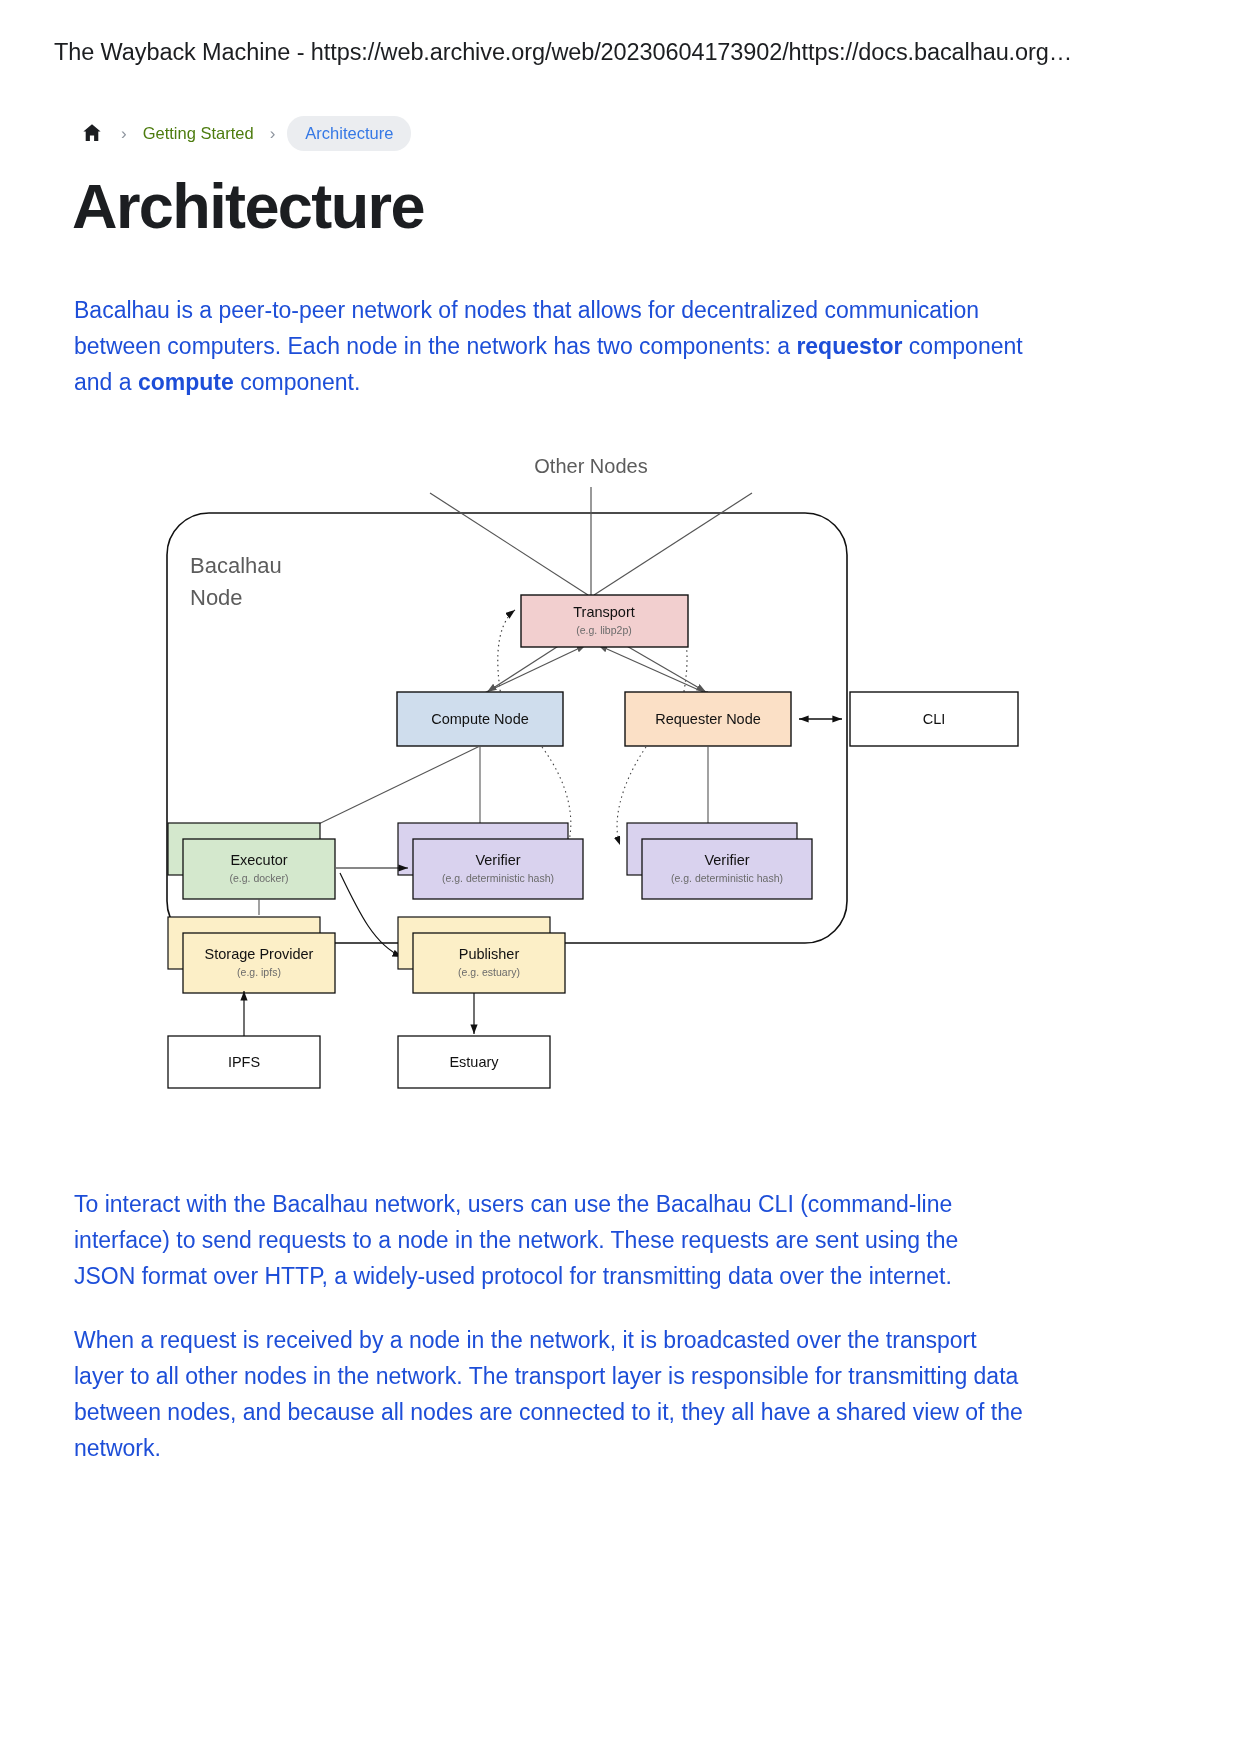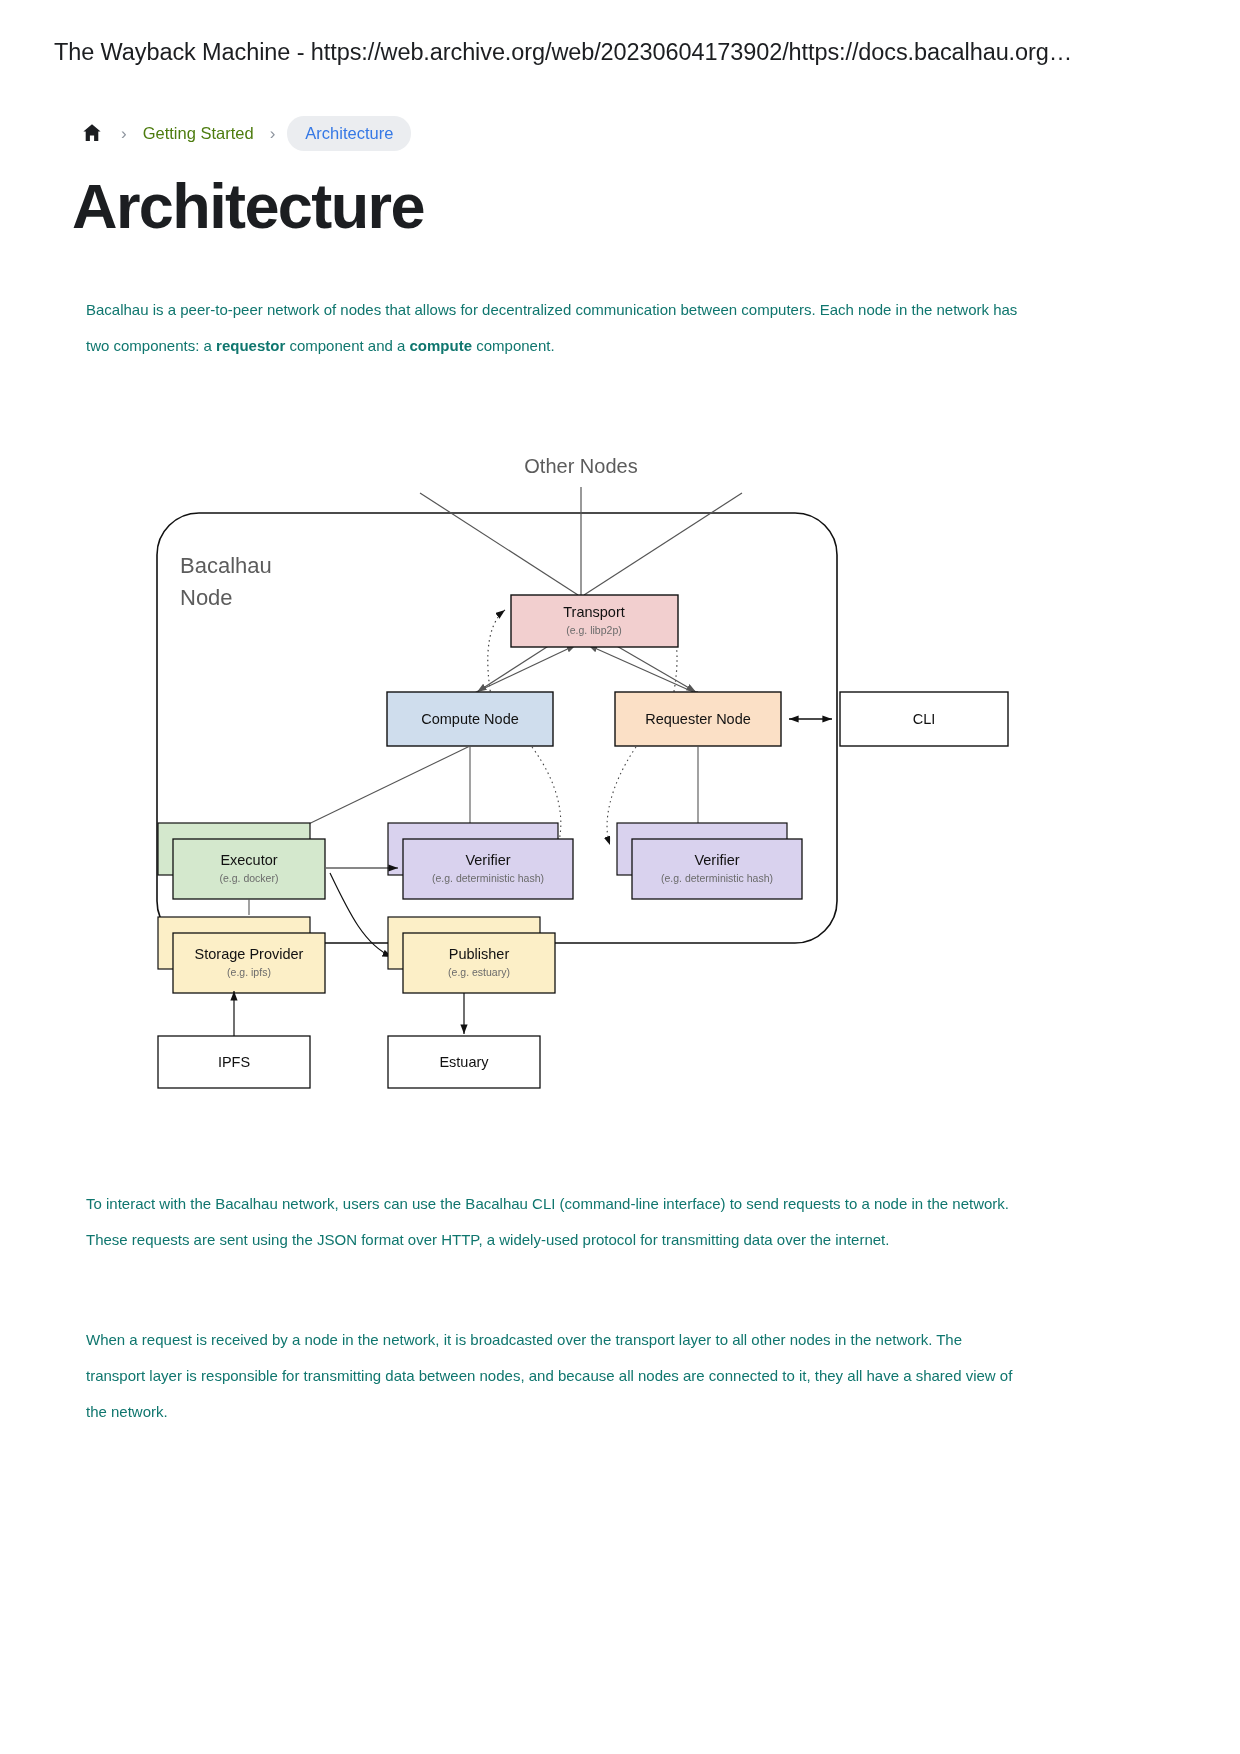--- a/index.html
+++ b/index.html
@@ -48,30 +48,30 @@
   
   .page-title {
     position: absolute; left: 72px; top: 172px;
     font-size: 63px; font-weight: 800; letter-spacing: -1.6px;
     color: #1c1e21; line-height: 1.1; margin: 0;
   }
 
   
   .prose { position: absolute; left: 74px; width: 950px; }
   .prose p {
-    font-size: 15px; line-height: 36px; color: #0f766e; margin: 0 0 26px 12px;
+    font-size: 23px; line-height: 36px; color: #1d4ed8; margin: 0 0 26px 0;
   }
   .prose b { font-weight: 700; }
   #intro-para { top: 292px; }
   #para-cli { top: 1186px; }
   #para-transport { top: 1322px; }
 
   
   .diagram {
-    position: absolute; left: 140px; top: 445px;
+    position: absolute; left: 150px; top: 445px;
     width: 900px; height: 650px;
   }
   .diagram svg { display: block; }
   .dg-label {
     font-family: "Liberation Sans", sans-serif;
     fill: #5c5c5c;
   }
   .bx-title {
     font-family: "Liberation Sans", sans-serif;
     font-size: 14.5px; fill: #111111;

